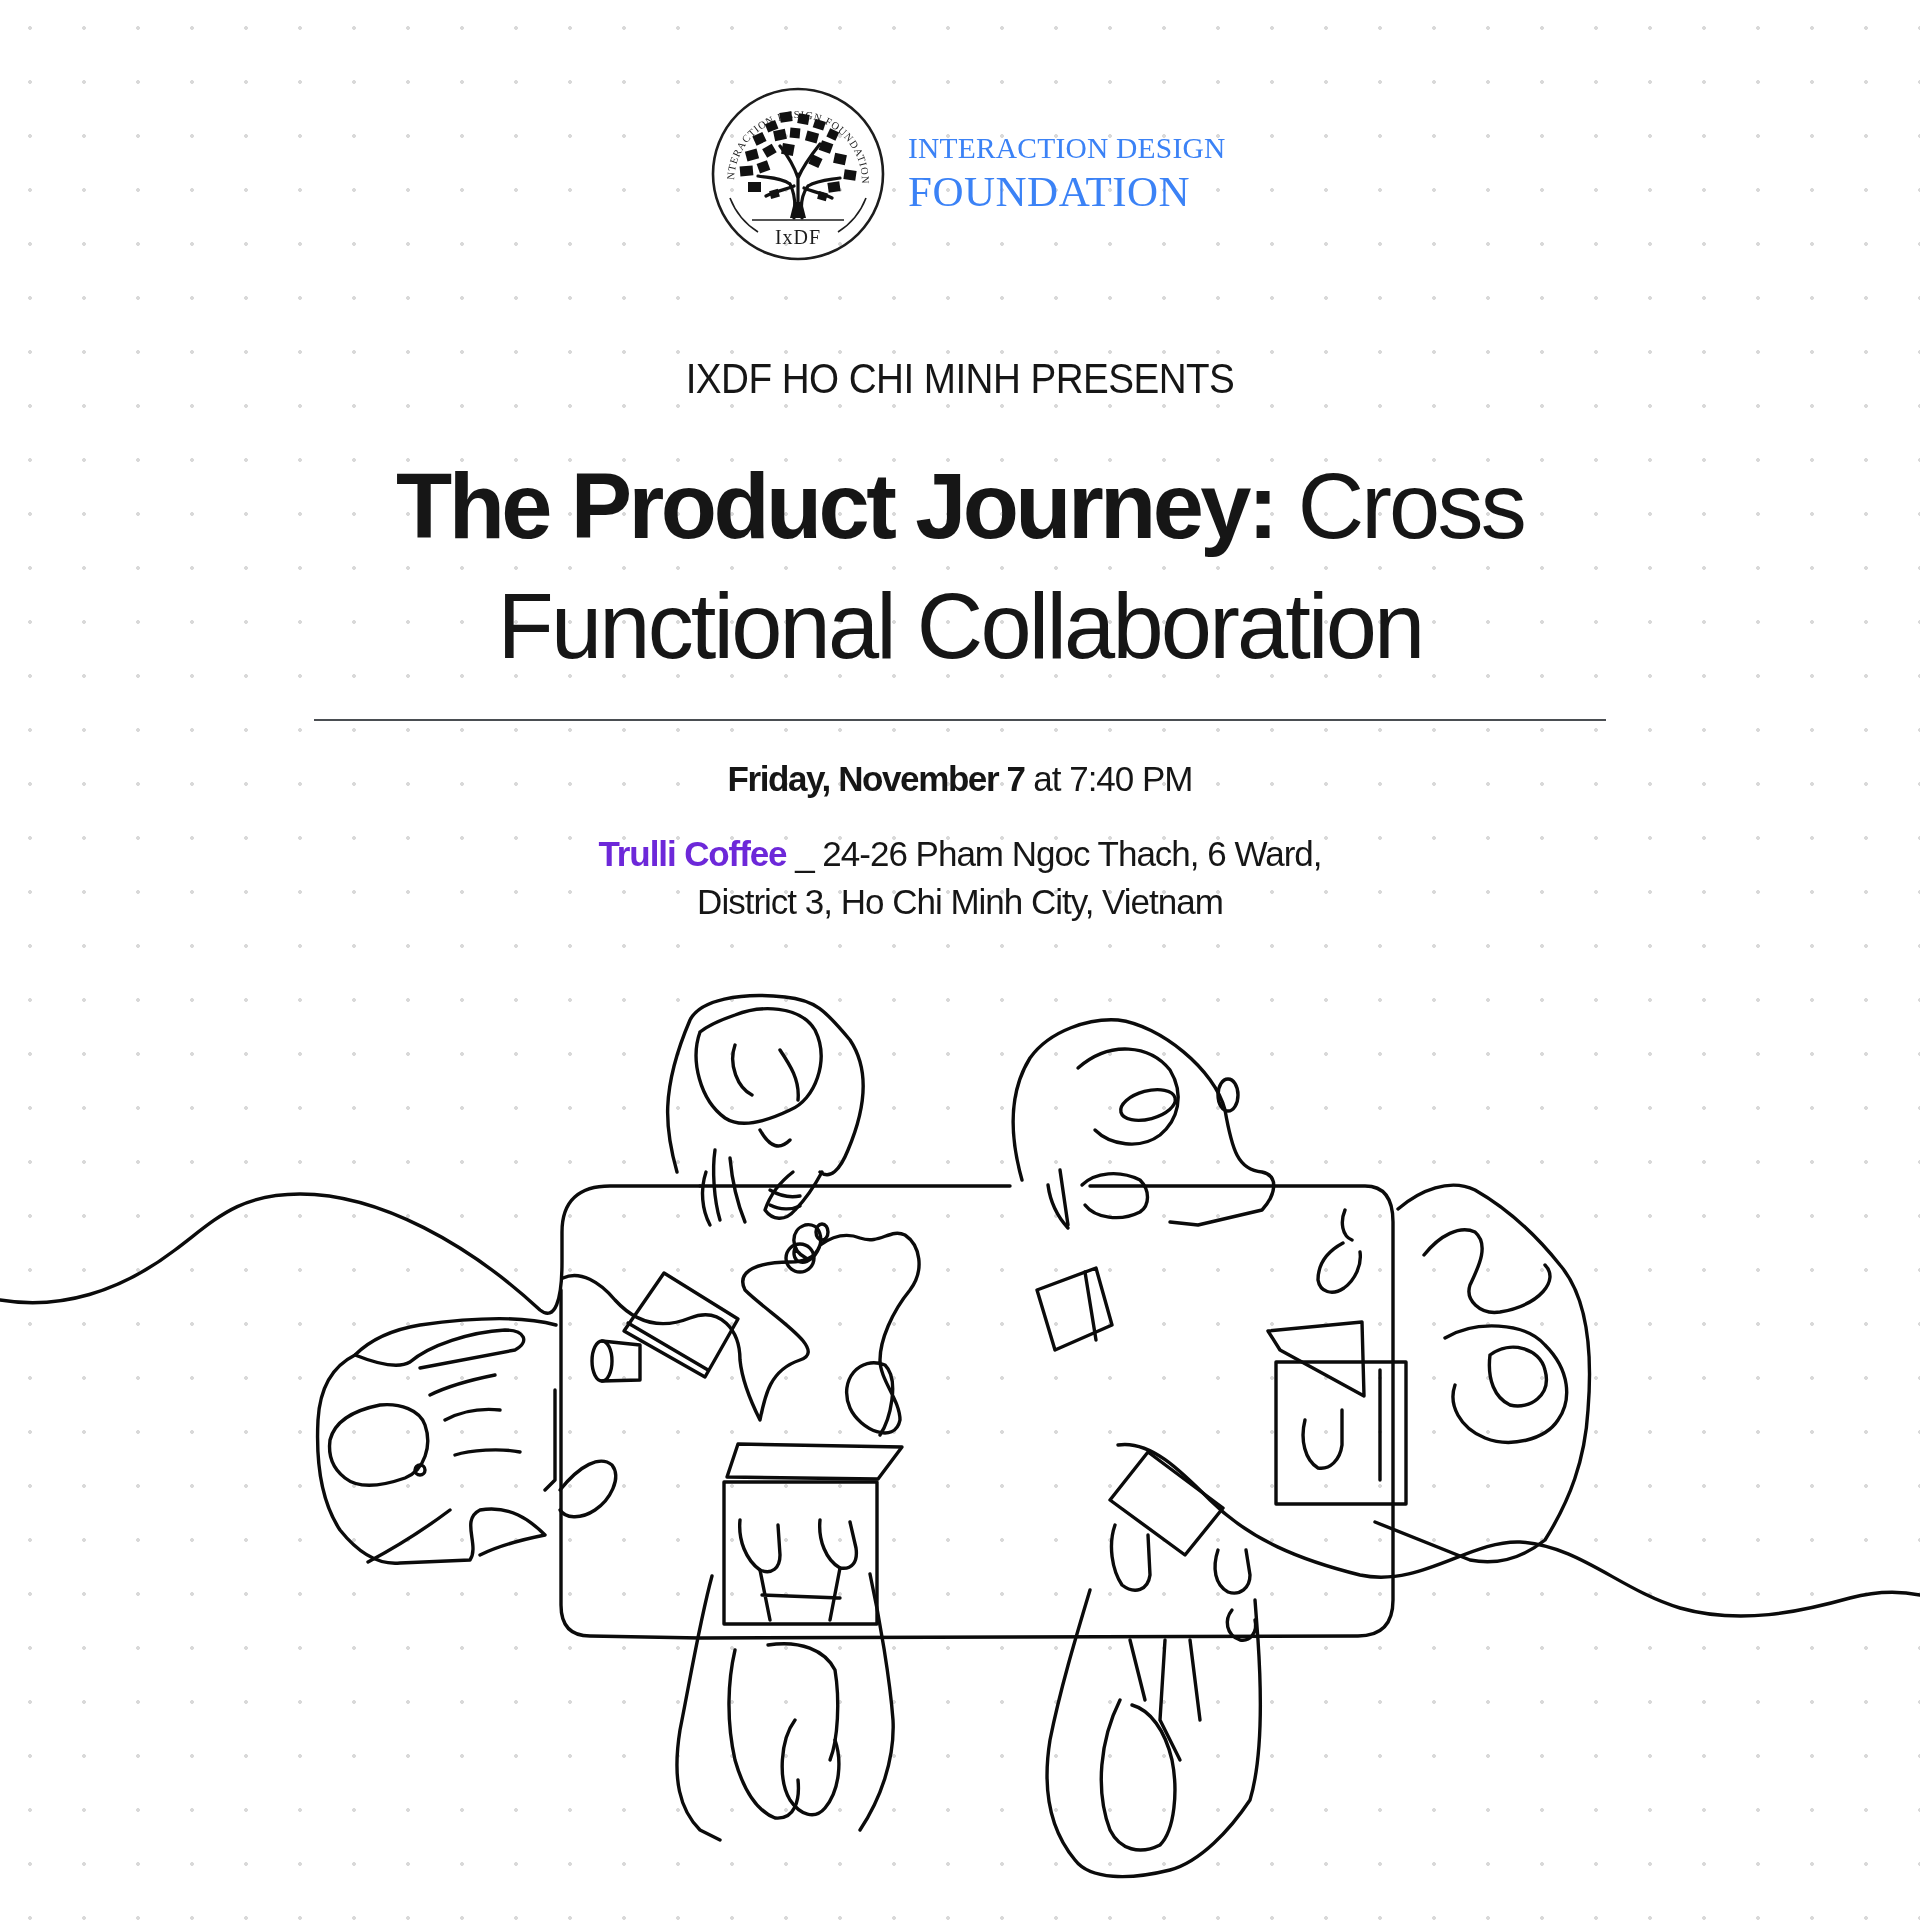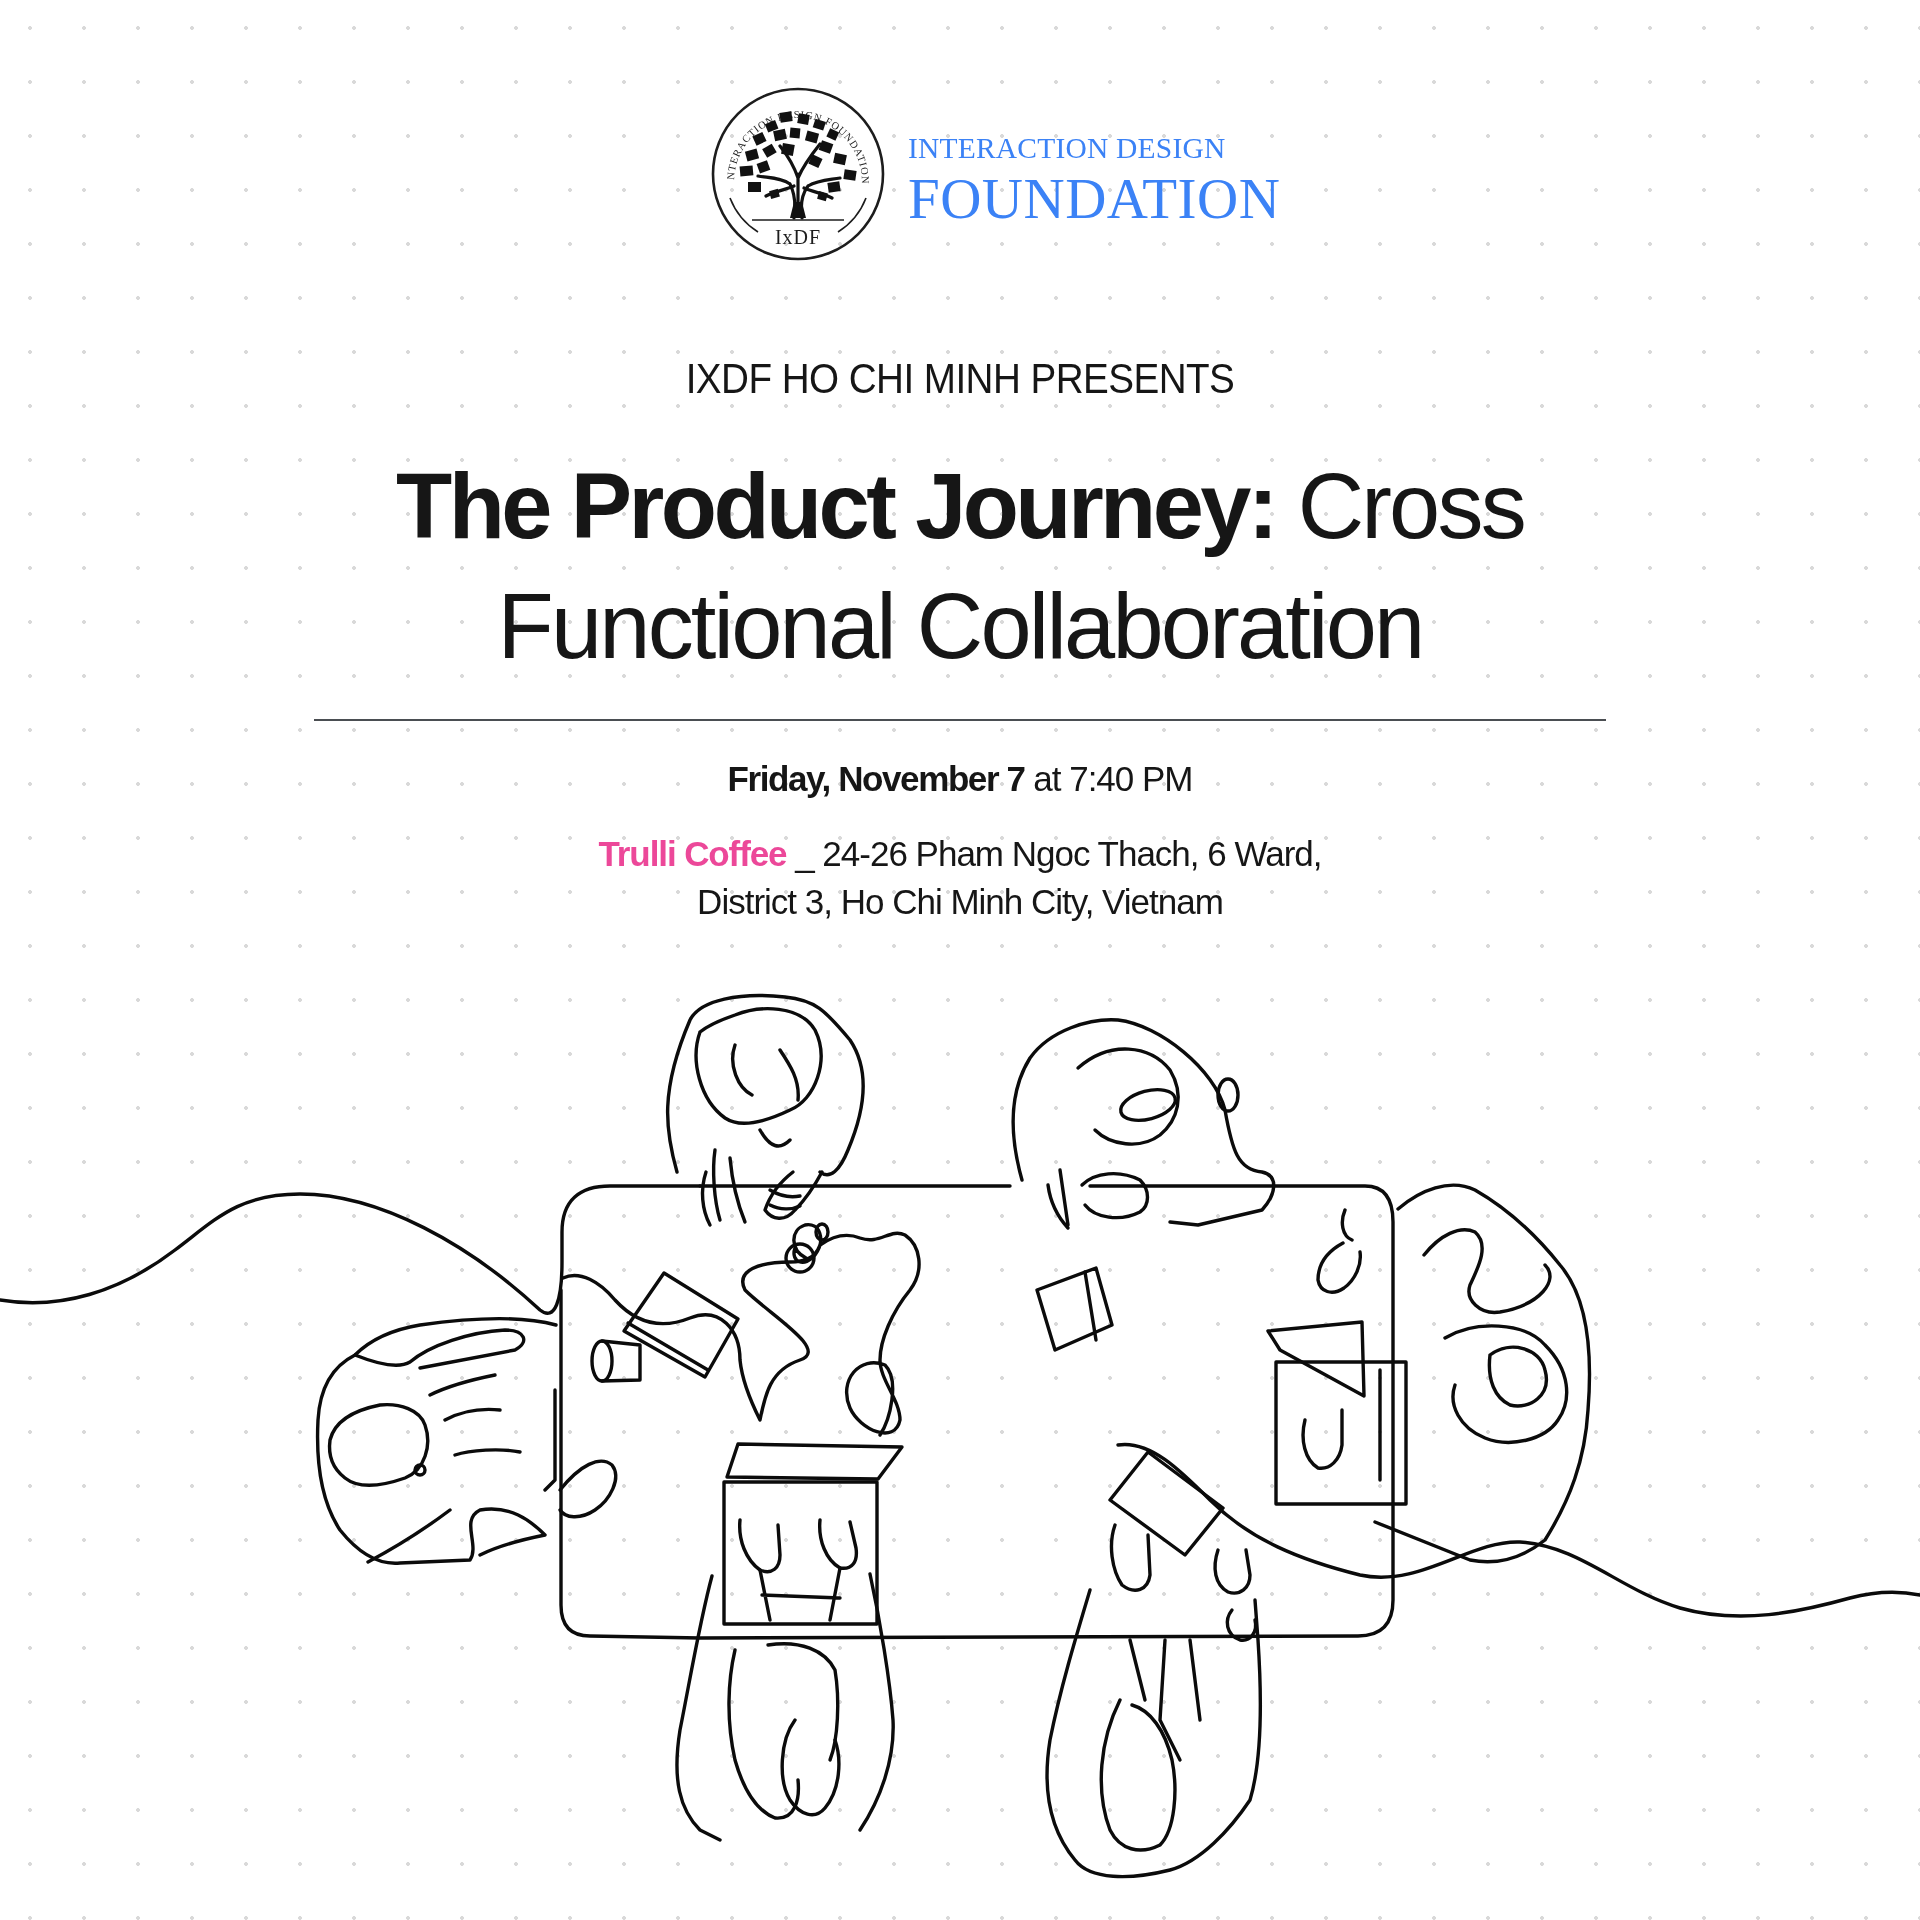--- a/index.html
+++ b/index.html
@@ -18,21 +18,21 @@
     
     .logo { left: 710px; top: 86px; width: 530px; height: 176px; }
     .seal { position: absolute; left: 0; top: 0; width: 176px; height: 176px; }
     .wordmark {
       position: absolute; left: 198px; top: 48px;
       font-family: "Liberation Serif", "DejaVu Serif", serif;
       color: #3b82f6;
       line-height: 1;
     }
     .wordmark .l1 { display: block; font-size: 29.5px; letter-spacing: 0.2px; }
-    .wordmark .l2 { display: block; font-size: 57px; margin-top: 6px; letter-spacing: 0.5px; }
+    .wordmark .l2 { display: block; font-size: 43px; margin-top: 6px; letter-spacing: 0.5px; }
 
     
     .presents {
       left: 0; width: 1920px; top: 358px; text-align: center;
       font-size: 42px; letter-spacing: -0.6px; line-height: 1;
       transform: scaleX(0.92); transform-origin: center;
     }
     .title {
       left: 0; width: 1920px; top: 446px; text-align: center;
       font-size: 92px; line-height: 120px; letter-spacing: -2.8px;
@@ -45,21 +45,21 @@
     }
     .when {
       left: 0; width: 1920px; top: 760px; text-align: center;
       font-size: 35px; letter-spacing: -1px; line-height: 1.1;
     }
     .when .strong { font-weight: 700; letter-spacing: -1.4px; margin-top: 24px; }
     .where {
       left: 0; width: 1920px; top: 830px; text-align: center;
       font-size: 35px; line-height: 48px; letter-spacing: -1px;
     }
-    .where .venue { font-weight: 700; color: #ec4899; letter-spacing: -1.1px; }
+    .where .venue { font-weight: 700; color: #6d28d9; letter-spacing: -1.1px; }
 
     
     .illus { left: 0; top: 960px; width: 1920px; height: 960px; }
     .illus svg path, .illus svg rect, .illus svg ellipse, .illus svg circle, .illus svg polyline, .illus svg polygon {
       fill: none; stroke: #0b0b0b; stroke-width: 3.4; stroke-linecap: round; stroke-linejoin: round;
     }
   </style>
 </head>
 <body>
 

